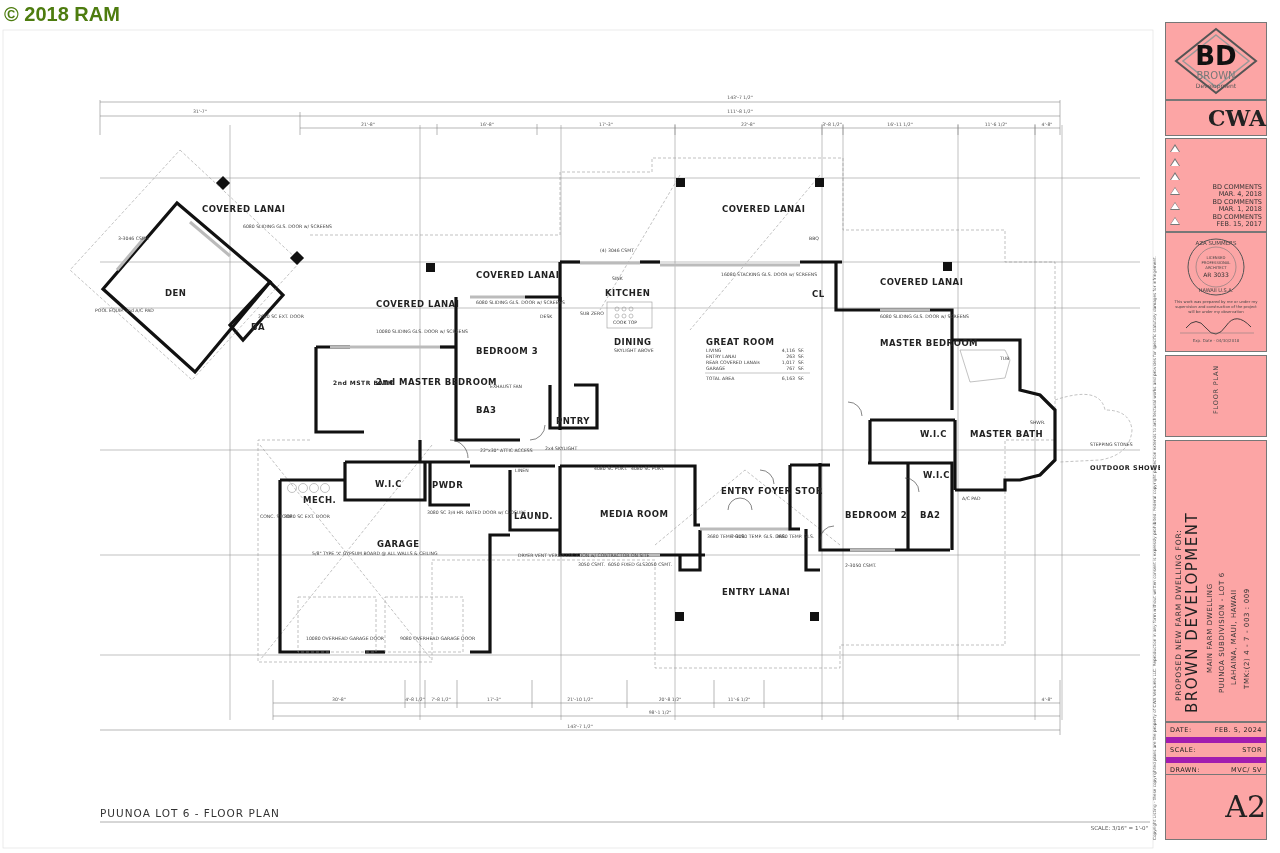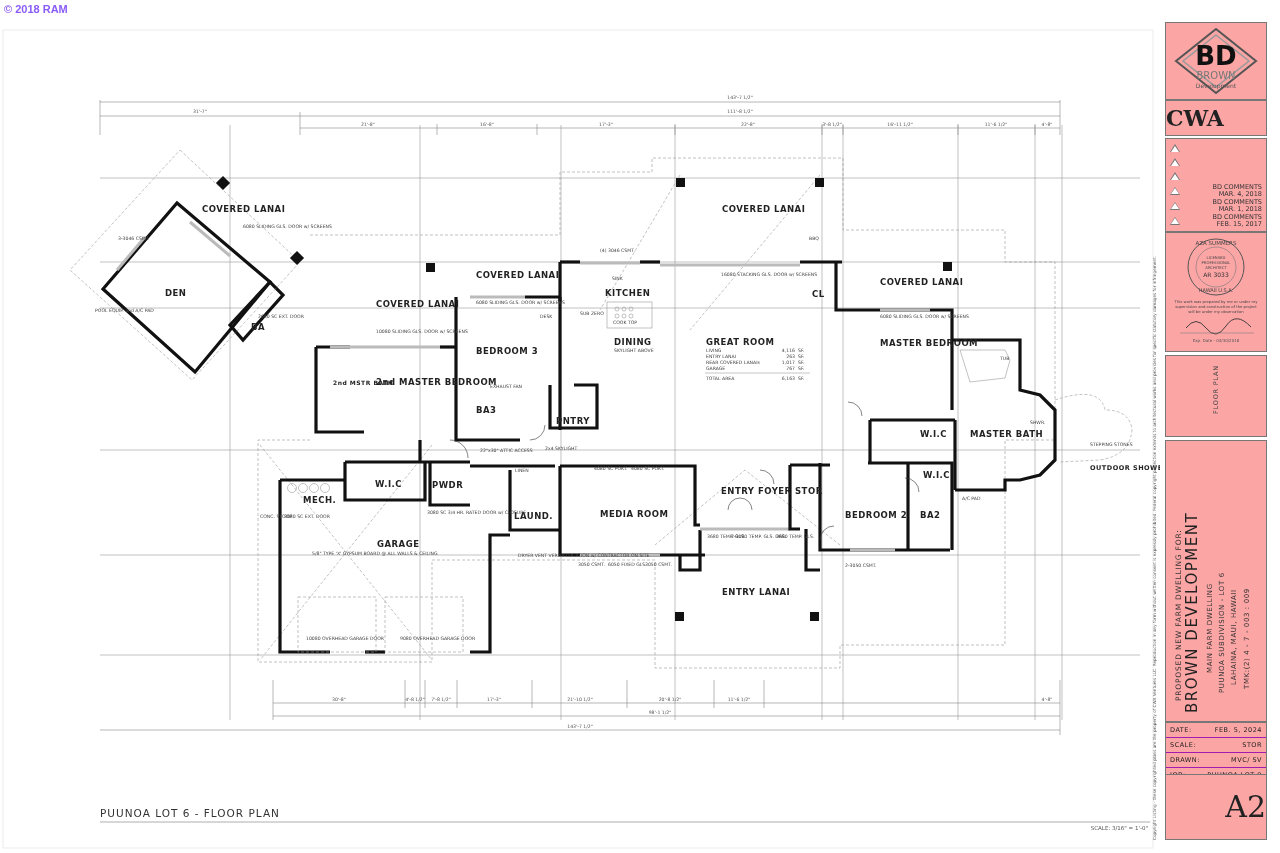--- a/index.html
+++ b/index.html
@@ -1,38 +1,38 @@
 <!DOCTYPE html>
 <html><head>
 <meta charset="utf-8">
 <style>
   html,body{margin:0;padding:0;background:#fff;}
   body{width:1280px;height:853px;position:relative;overflow:hidden;font-family:"DejaVu Sans",sans-serif;color:#222;}
-  .copyright{position:absolute;left:4px;top:3px;font-family:"Liberation Sans",sans-serif;font-weight:bold;font-size:11px;color:#8b5cf6;}
+  .copyright{position:absolute;left:4px;top:3px;font-family:"Liberation Sans",sans-serif;font-weight:bold;font-size:20px;color:#4d7c0f;}
   svg.plan{position:absolute;left:0;top:0;}
   .lbl{font-family:"DejaVu Sans",sans-serif;fill:#222;}
   .room{font-size:8.5px;letter-spacing:0.5px;font-weight:600;}
   .note{font-size:4.6px;fill:#444;}
   .dim{font-size:4.6px;fill:#555;}
   .wall{fill:#111;}
   .thin{stroke:#999;stroke-width:0.6;fill:none;}
   .dash{stroke:#999;stroke-width:0.6;fill:none;stroke-dasharray:3 2;}
   .dimline{stroke:#888;stroke-width:0.6;}
   .thick{stroke:#111;stroke-width:3.2;fill:none;}
   .glass{stroke:#bbb;stroke-width:3;fill:none;}
   .door{stroke:#333;stroke-width:0.6;fill:none;}
   
   .tb{position:absolute;left:1165px;top:0;width:115px;height:853px;}
   .tb .box{position:absolute;left:0;width:100px;border:1px solid #777;background:#fca5a5;}
   .vert{position:absolute;transform-origin:left top;transform:rotate(-90deg);white-space:nowrap;}
   .disclaimer{position:absolute;left:1152px;top:840px;font-size:4.2px;color:#555;transform-origin:left top;transform:rotate(-90deg);white-space:nowrap;width:830px;}
   .rev{font-size:6.5px;font-family:"DejaVu Sans",sans-serif;color:#333;}
   .tri{display:inline-block;width:0;height:0;border-left:5px solid transparent;border-right:5px solid transparent;border-bottom:8px solid #777;position:relative;}
   .tri::after{content:"";position:absolute;left:-4px;top:1.5px;border-left:4px solid transparent;border-right:4px solid transparent;border-bottom:6px solid #fff;}
-  .info-row{display:flex;justify-content:space-between;font-size:6.5px;padding:3px 4px;border-bottom:1px solid #a21caf;letter-spacing:0.5px;}
+  .info-row{display:flex;justify-content:space-between;font-size:6.5px;padding:3px 4px;border-bottom:6px solid #a21caf;letter-spacing:0.5px;}
 </style>
 </head>
 <body>
 
 <div class="copyright">© 2018 RAM</div>
 
 <svg class="plan" width="1160" height="853" viewBox="0 0 1160 853">
 
   <rect x="3" y="30" width="1150" height="818" fill="none" stroke="#ddd" stroke-width="0.6"></rect>
 
@@ -322,21 +322,21 @@
 <div class="tb">
   <div class="box" style="top:22px;height:76px;">
     <svg width="100" height="76">
       <polygon points="50,6 90,38 50,70 10,38" fill="none" stroke="#555" stroke-width="2"></polygon>
       <polygon points="50,12 83,38 50,64 17,38" fill="none" stroke="#999" stroke-width="1.5"></polygon>
       <text x="50" y="42" text-anchor="middle" font-size="26" font-weight="bold" font-family="DejaVu Sans, sans-serif" fill="#111">BD</text>
       <text x="50" y="56" text-anchor="middle" font-size="10" font-family="DejaVu Sans, sans-serif" fill="#777">BROWN</text>
       <text x="50" y="65" text-anchor="middle" font-size="6" font-family="DejaVu Sans, sans-serif" fill="#555">Development</text>
     </svg>
   </div>
-  <div class="box" style="top:100px;height:34px;text-align:left;">
+  <div class="box" style="top:100px;height:34px;text-align:right;">
     <span style="font-family:'DejaVu Serif',serif;font-weight:bold;font-size:22px;line-height:34px;">CWA</span>
   </div>
   <div class="box" style="top:138px;height:90px;padding-top:2px;">
     <div class="rev" style="display:flex;align-items:center;height:14px;padding-left:4px;">
         <span class="tri"></span>
       </div>
     <div class="rev" style="display:flex;align-items:center;height:14px;padding-left:4px;">
         <span class="tri"></span>
       </div>
     <div class="rev" style="display:flex;align-items:center;height:14px;padding-left:4px;">

